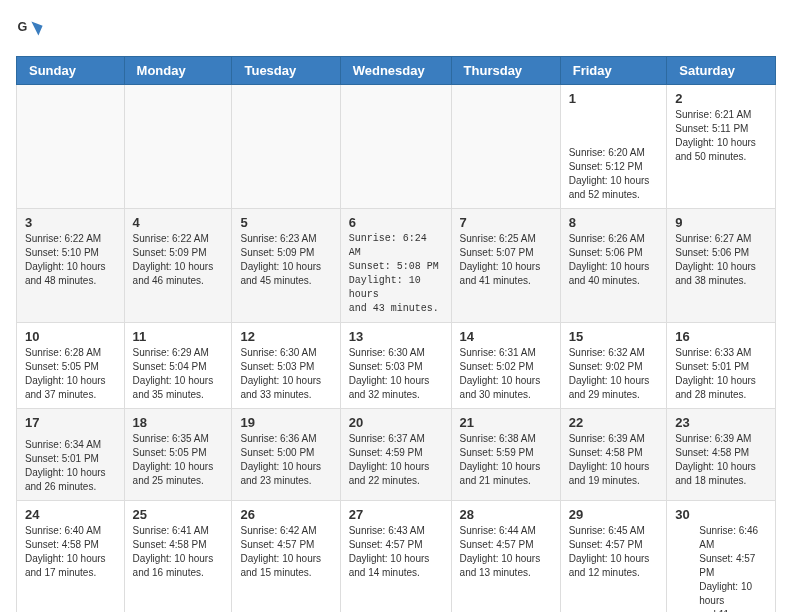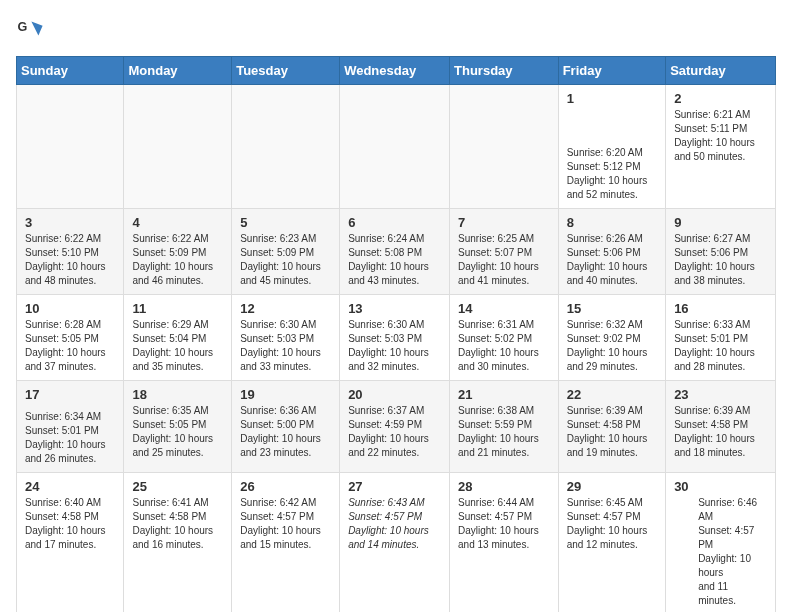--- a/index.html
+++ b/index.html
@@ -40,21 +40,21 @@
     .calendar {
       width: 100%;
       border-collapse: collapse;
       border: 1px solid #ccc;
     }
     .calendar th {
       background-color: #3a7dbf;
       color: #fff;
       font-size: 13px;
       font-weight: bold;
-      padding: 6px 4px;
+      padding: 6px 12px;
       text-align: left;
       border: 1px solid #2d6aa0;
     }
     .calendar td {
       vertical-align: top;
       padding: 6px 8px;
       font-size: 10.5px;
       color: #333;
       border: 1px solid #ddd;
       width: 113px;
@@ -153,21 +153,21 @@
         </td>
         <td>
           <span class="day-number">5</span>
           <div class="day-info" style="white-space: pre-line;">Sunrise: 6:23 AM
 Sunset: 5:09 PM
 Daylight: 10 hours
 and 45 minutes.</div>
         </td>
         <td>
           <span class="day-number">6</span>
-          <div class="day-info" style="white-space: pre-line;">Sunrise: 6:24 AM
+          <div class="day-info" style="white-space: pre-line; font-family: Liberation Mono, monospace;">Sunrise: 6:24 AM
 Sunset: 5:08 PM
 Daylight: 10 hours
 and 43 minutes.</div>
         </td>
         <td>
           <span class="day-number">7</span>
           <div class="day-info" style="white-space: pre-line;">Sunrise: 6:25 AM
 Sunset: 5:07 PM
 Daylight: 10 hours
 and 41 minutes.</div>
@@ -306,21 +306,21 @@
         </td>
         <td>
           <span class="day-number">26</span>
           <div class="day-info" style="white-space: pre-line;">Sunrise: 6:42 AM
 Sunset: 4:57 PM
 Daylight: 10 hours
 and 15 minutes.</div>
         </td>
         <td>
           <span class="day-number">27</span>
-          <div class="day-info" style="white-space: pre-line; font-style: italic;">Sunrise: 6:43 AM
+          <div class="day-info" style="white-space: pre-line;">Sunrise: 6:43 AM
 Sunset: 4:57 PM
 Daylight: 10 hours
 and 14 minutes.</div>
         </td>
         <td>
           <span class="day-number">28</span>
           <div class="day-info" style="white-space: pre-line;">Sunrise: 6:44 AM
 Sunset: 4:57 PM
 Daylight: 10 hours
 and 13 minutes.</div>

